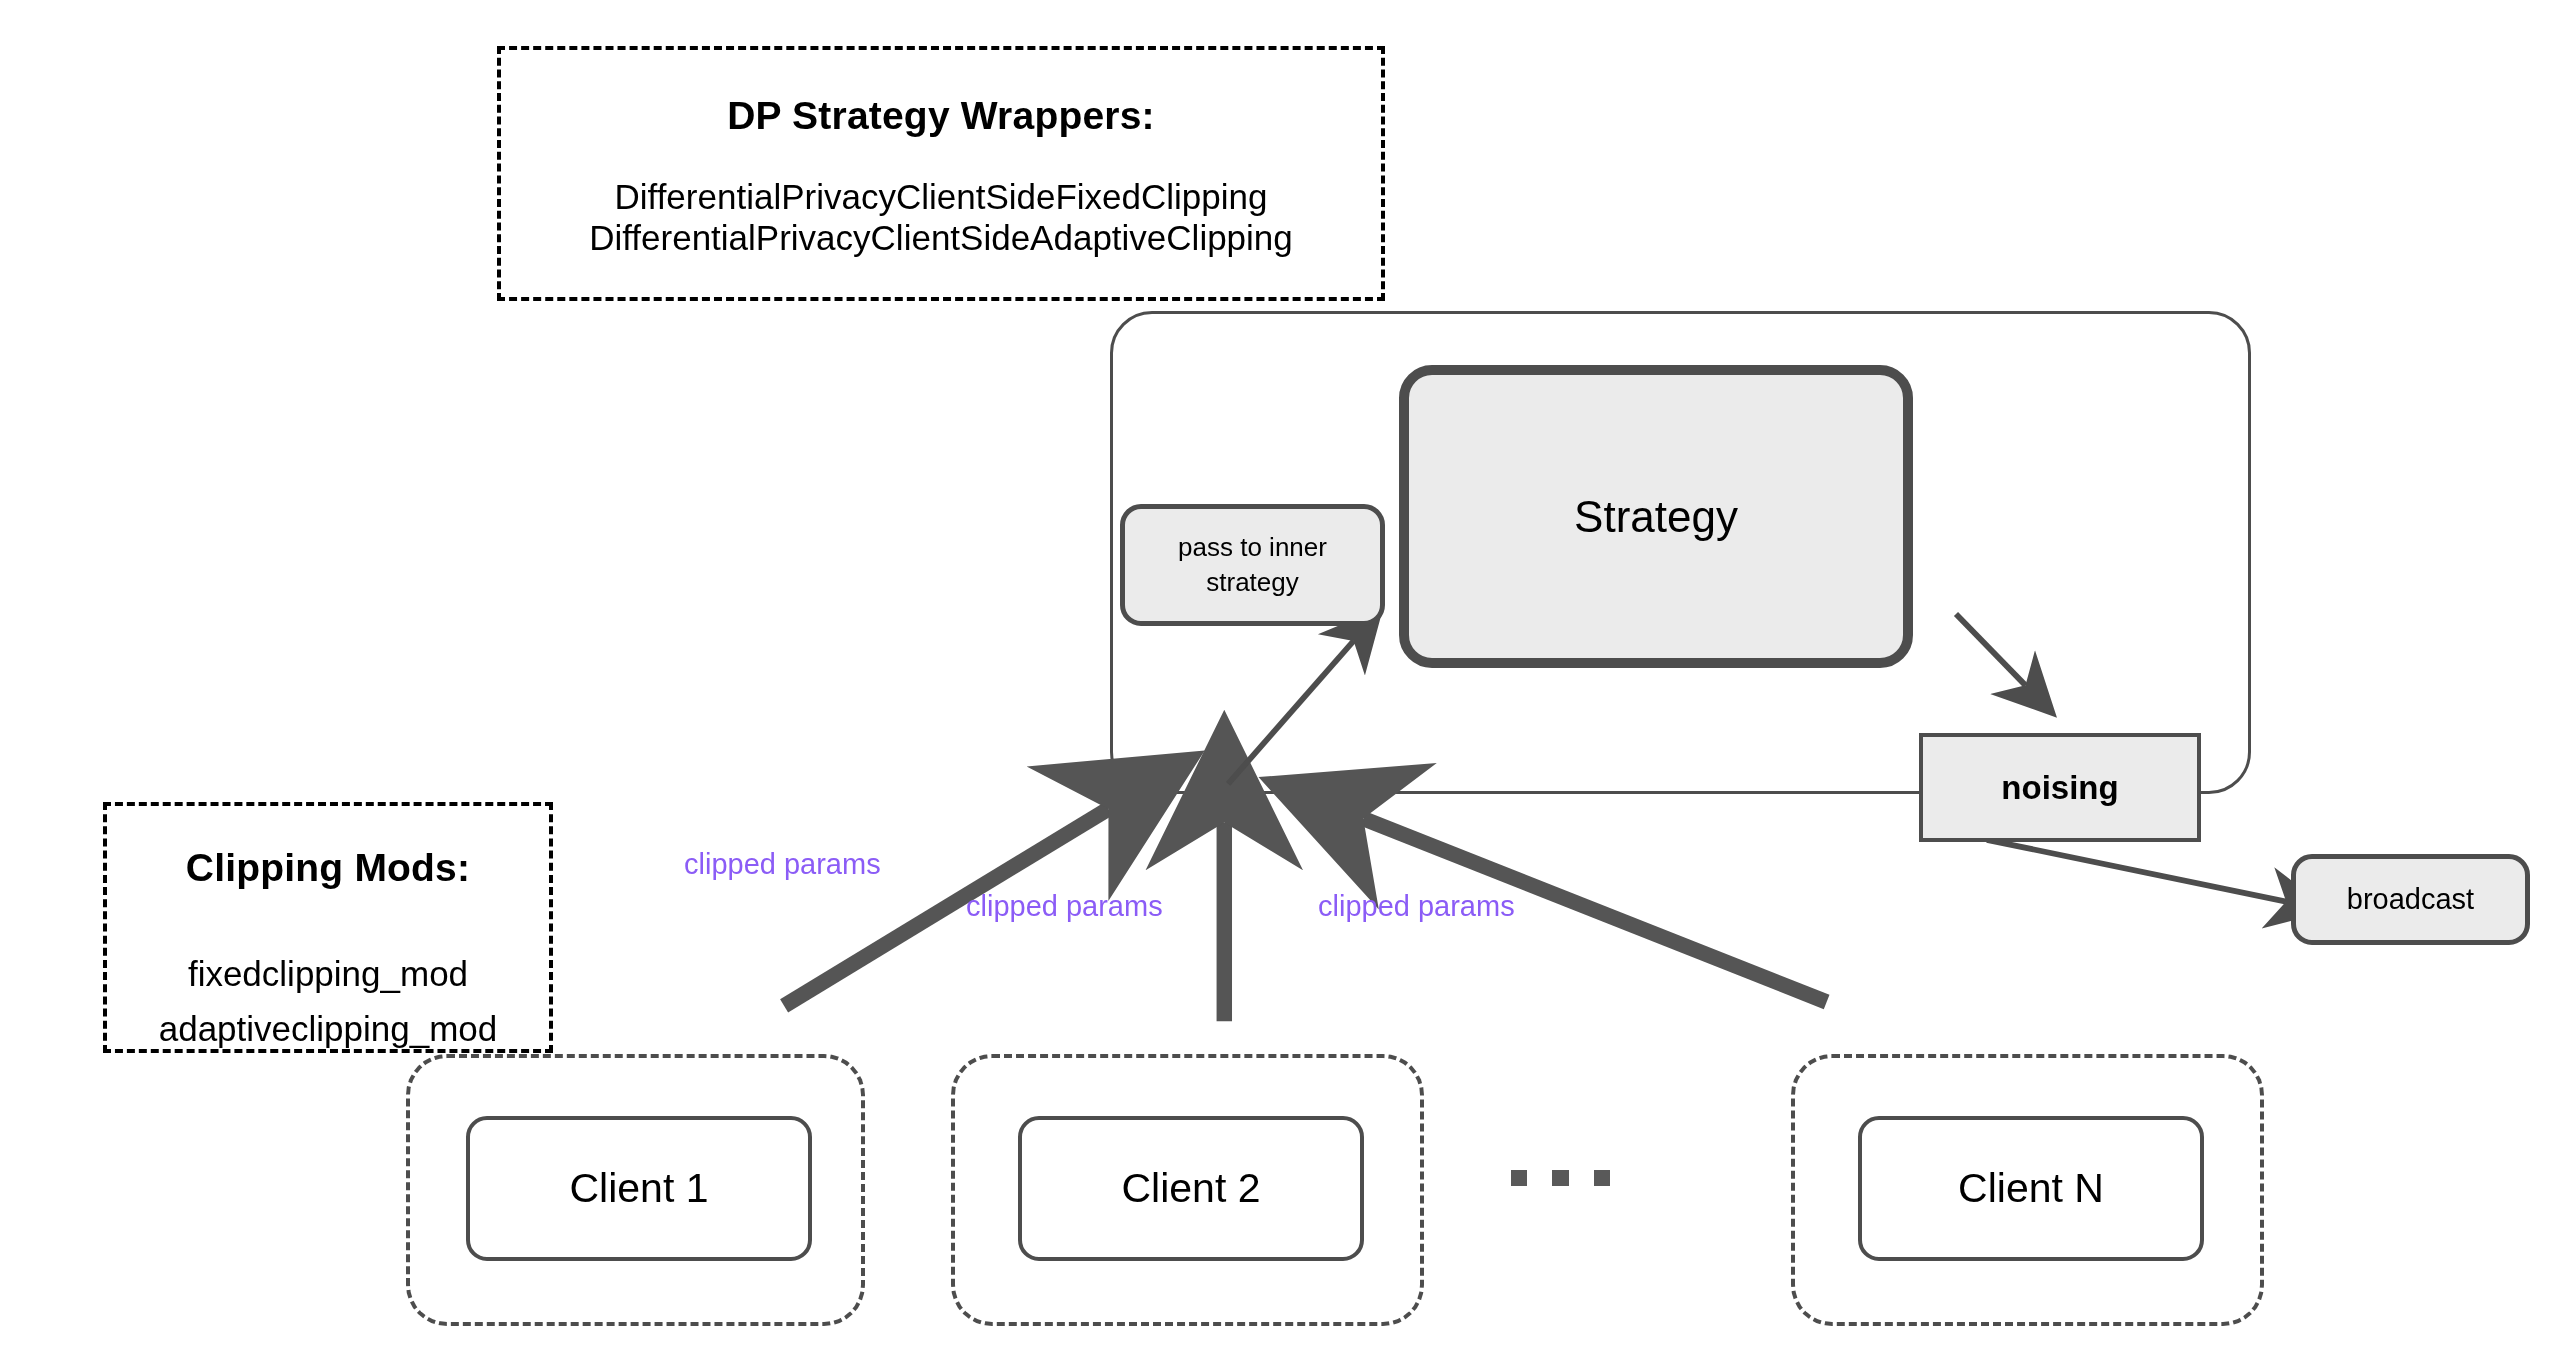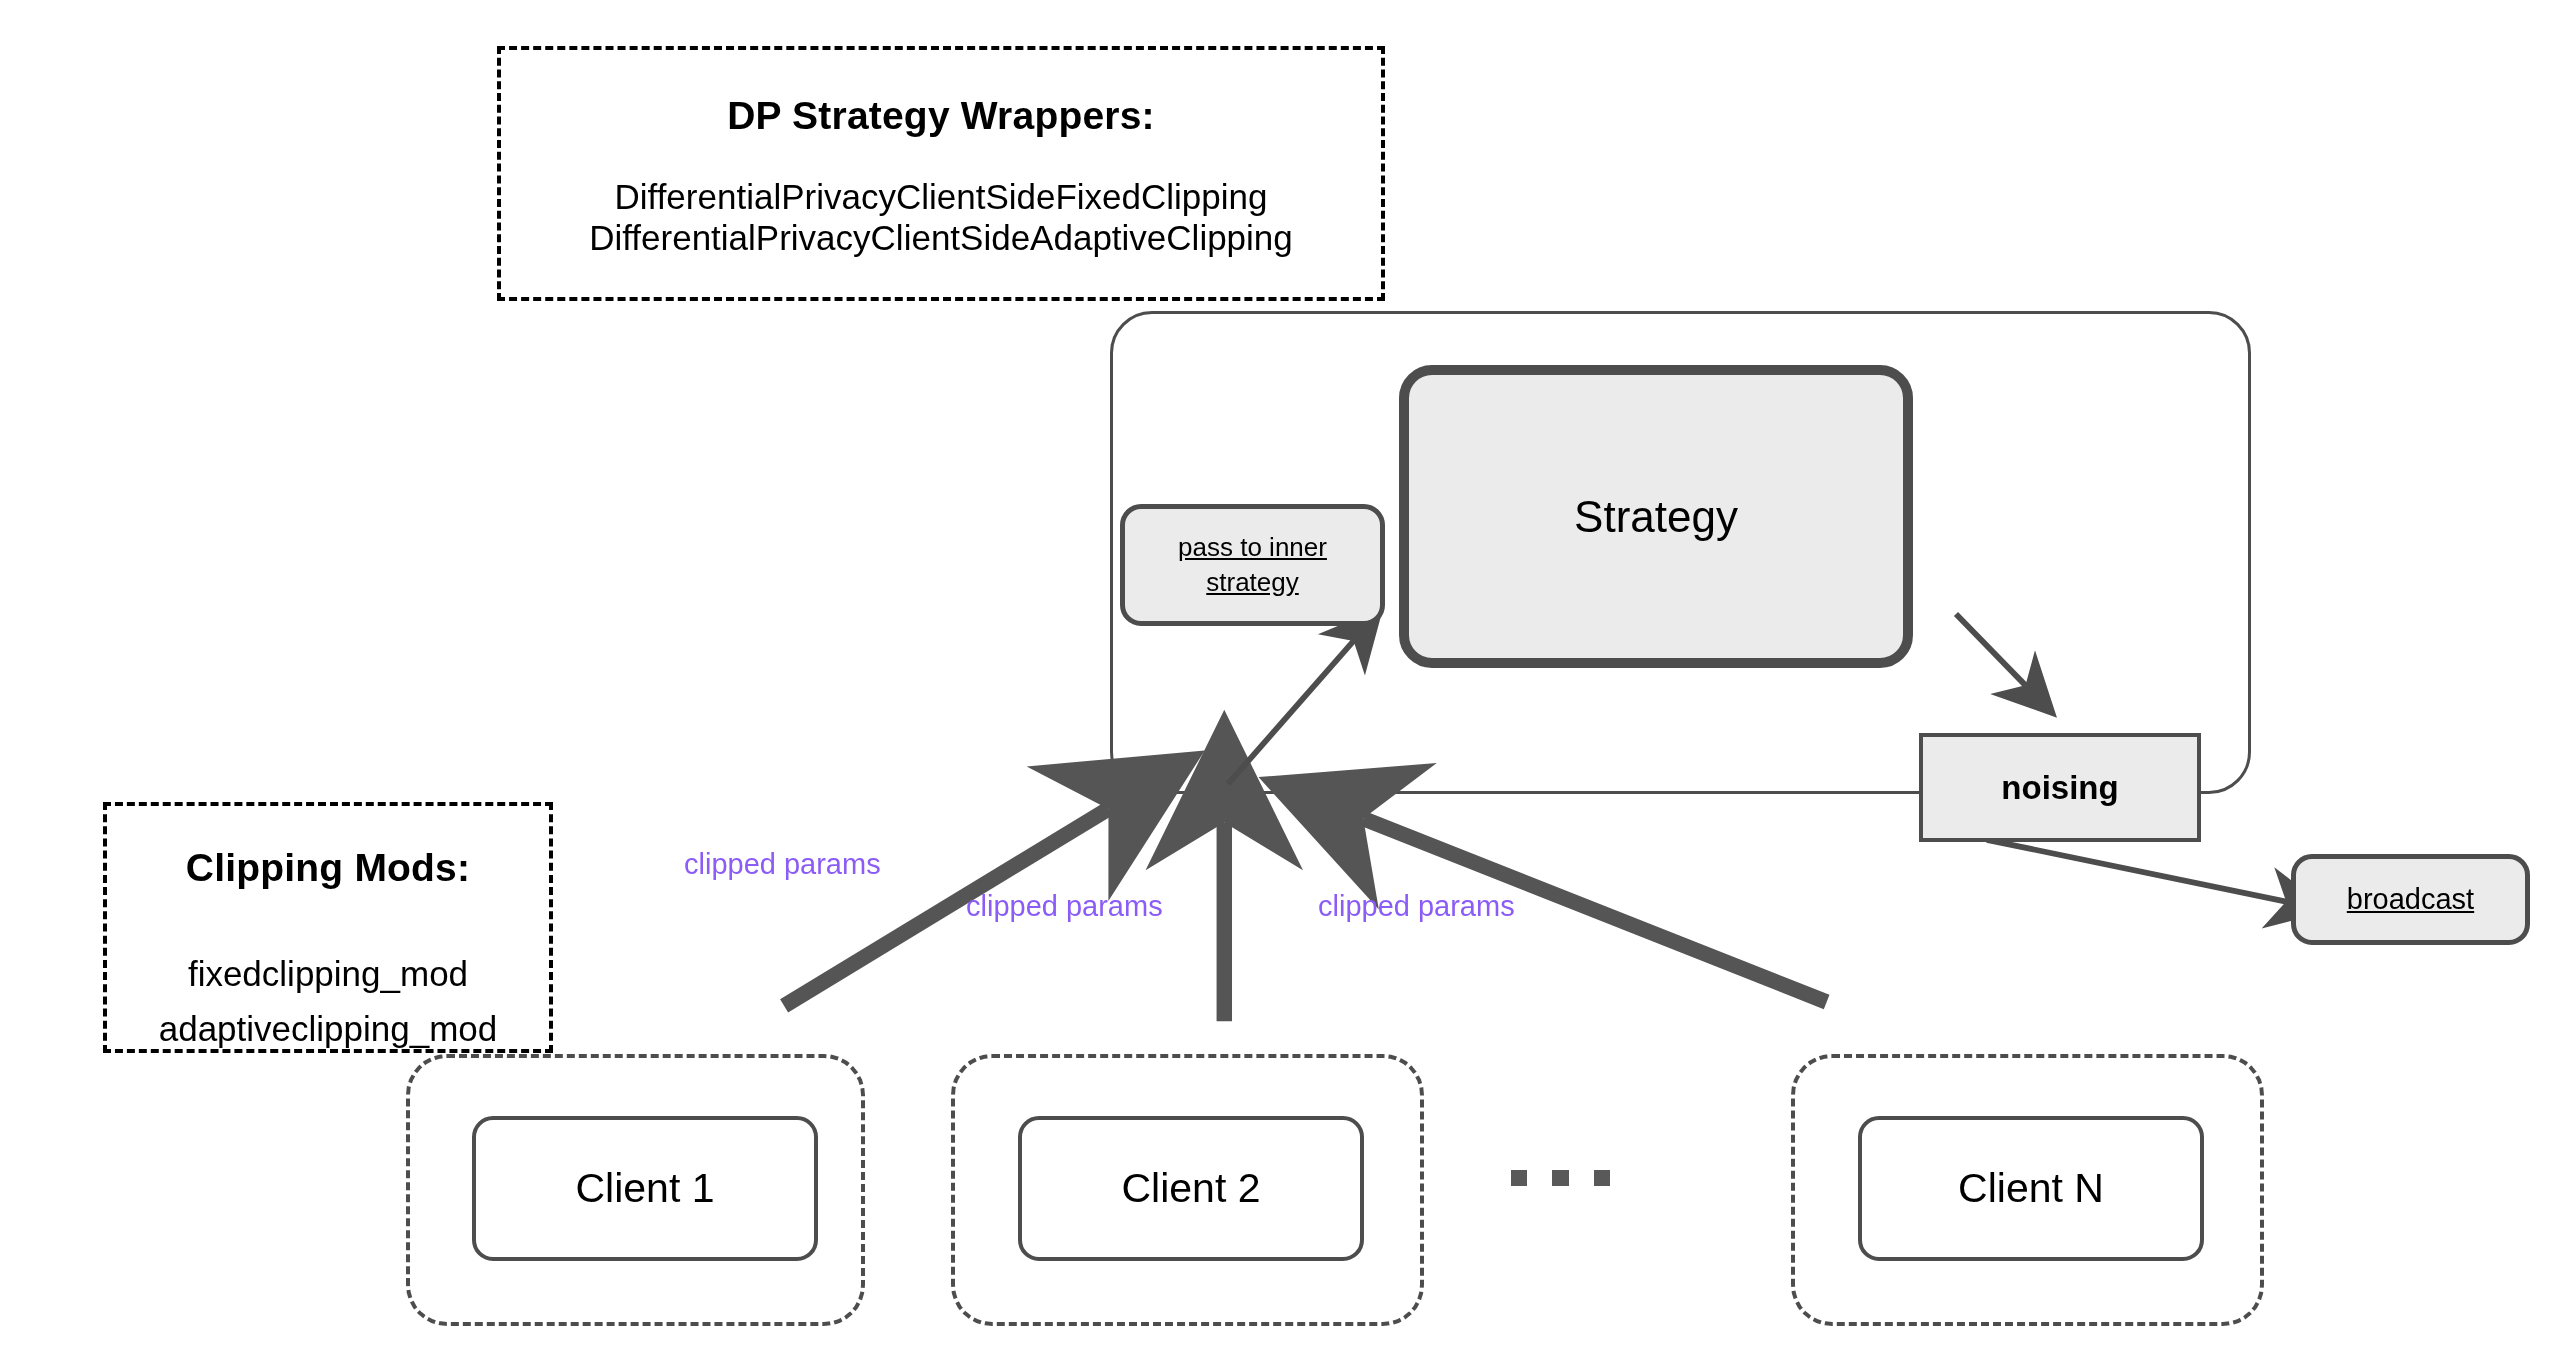--- a/index.html
+++ b/index.html
@@ -13,21 +13,21 @@
               display:flex;flex-direction:column;align-items:center;}
   .legend-title{font-weight:bold;font-size:39px;line-height:1;letter-spacing:0.2px;}
   .legend-line{font-size:35px;line-height:1.18;font-weight:400;}
 
   
   .server{border:3.9px solid #4d4d4d;border-radius:42px;background:#ffffff;}
 
   
   .gbox{background:#ebebeb;border:5.8px solid #4d4d4d;
         display:flex;align-items:center;justify-content:center;text-align:center;}
-  .gbox.round{border-radius:21px;text-decoration:underline;}
+  .gbox.round{border-radius:21px;}
   .gbox.thick{border-width:10.6px;border-radius:33px;}
   .gbox.square{border-radius:0;border-width:4.8px;}
 
   .strategy-label{font-size:44px;}
   .pass-label{font-size:26px;line-height:1.34;}
   .noising-label{font-size:33px;font-weight:bold;}
   .broadcast-label{font-size:29px;}
 
   
   .client-shell{border:4.8px dashed #4d4d4d;border-radius:41px;background:transparent;}
@@ -105,21 +105,21 @@
     <div style="height:39px"></div>
     <div class="legend-line">fixedclipping_mod</div>
     <div class="legend-line">adaptiveclipping_mod</div>
   </div>
 
   <span class="abs edge-label" style="left:684px;top:848px;">clipped params</span>
   <span class="abs edge-label" style="left:966px;top:890px;">clipped params</span>
   <span class="abs edge-label" style="left:1318px;top:890px;">clipped params</span>
 
   <div class="abs client-shell" style="left:406px;top:1054px;width:459px;height:272px;">
-    <div class="abs client-box" style="left:62px;top:58px;width:346px;height:145px;">
+    <div class="abs client-box" style="left:56px;top:58px;width:346px;height:145px;">
       <span class="client-label">Client 1</span>
     </div>
   </div>
 
   <div class="abs client-shell" style="left:951px;top:1054px;width:473px;height:272px;">
     <div class="abs client-box" style="left:63px;top:58px;width:346px;height:145px;">
       <span class="client-label">Client 2</span>
     </div>
   </div>
 

